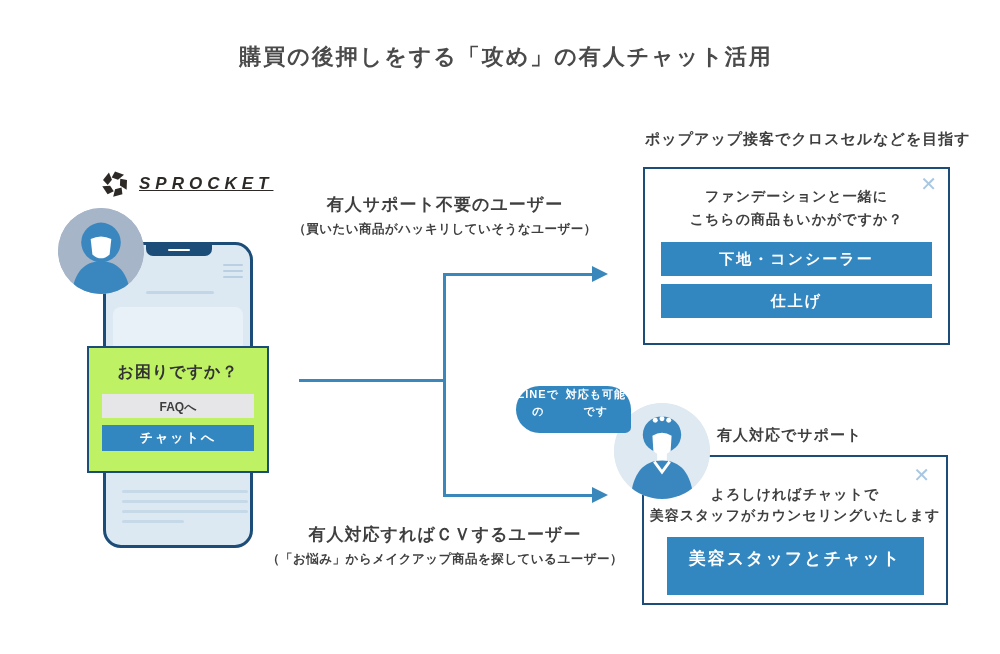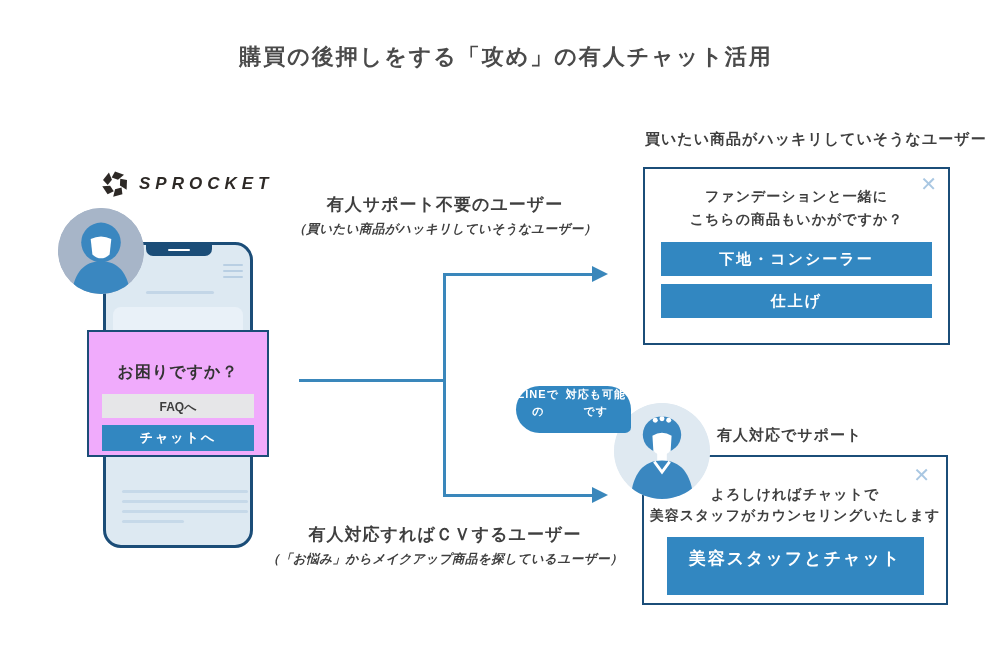--- a/index.html
+++ b/index.html
@@ -5,21 +5,21 @@
   * { margin:0; padding:0; box-sizing:border-box; }
   body { background:#ffffff; font-family:"Liberation Sans","DejaVu Sans",sans-serif; }
   .canvas { position:relative; width:1000px; height:654px; background:#ffffff; overflow:hidden; }
 
   .page-title { position:absolute; top:42px; left:6px; width:100%; text-align:center;
     font-size:22px; font-weight:bold; color:#4a4a4a; letter-spacing:2px; }
 
   
   .logo { position:absolute; left:100px; top:169px; display:flex; align-items:center; gap:9px; }
   .logo-icon svg { display:block; }
-  .logo-text { font-size:17px; font-weight:bold; font-style:italic; letter-spacing:5px; color:#2d2926; }
+  .logo-text { font-size:17px; font-weight:bold; font-style:italic; letter-spacing:5px; color:#2d2926;text-decoration:underline; }
 
   
   .phone { position:absolute; left:103px; top:242px; width:150px; height:306px;
     border:3px solid #1b4d78; border-radius:18px; background:#dde9f2; z-index:1; }
   .notch { position:absolute; left:40px; top:0; width:66px; height:11px; background:#1b4d78;
     border-radius:0 0 7px 7px; }
   .notch-speaker { position:absolute; left:22px; top:4px; width:22px; height:2px; background:#ffffff; border-radius:2px; }
   .hamburger { position:absolute; right:7px; top:19px; width:20px; }
   .hamburger span { display:block; height:2px; background:#b9cfe3; margin-bottom:4px; border-radius:1px; }
   .screen-line { position:absolute; left:40px; top:46px; width:68px; height:3px; background:#c3d6e7; border-radius:2px; }
@@ -27,22 +27,22 @@
     background:#e9f1f8; border-radius:8px; }
   .ph-lines { position:absolute; left:16px; top:245px; width:126px; }
   .ph-lines span { display:block; height:3px; background:#c6d9e9; border-radius:2px; margin-bottom:7px; }
   .ph-lines span:nth-child(4) { width:62px; }
 
   
   .avatar-customer { position:absolute; left:58px; top:208px; width:86px; height:86px;
     border-radius:50%; background:#a7b5c8; overflow:hidden; z-index:6; }
 
   
-  .phone-popup { position:absolute; left:87px; top:330px; width:182px; height:127px;
-    background:#f0abfc; border:2px solid #1b4d78; z-index:5; padding:30px 13px 0; }
+  .phone-popup { position:absolute; left:87px; top:346px; width:182px; height:127px;
+    background:#bef264; border:2px solid #1b4d78; z-index:5; padding:14px 13px 0; }
   .phone-popup-title { text-align:center; font-size:16px; font-weight:bold; color:#333333; letter-spacing:1px; }
   .btn-faq { margin-top:11px; height:24px; line-height:26px; text-align:center;
     background:#e6e6e8; color:#3d3d3d; font-size:12px; font-weight:bold; cursor:pointer; }
   .btn-chat { margin-top:7px; height:26px; line-height:26px; text-align:center;
     background:#3287c1; color:#ffffff; font-size:13px; font-weight:bold; letter-spacing:2px; cursor:pointer; }
 
   
   .conn { position:absolute; background:#3a87bb; }
   .conn-main   { left:299px; top:379px; width:146px; height:3px; }
   .conn-v      { left:443px; top:273px; width:3px;  height:224px; }
@@ -51,21 +51,21 @@
   .arrowhead { position:absolute; width:0; height:0;
     border-top:8px solid transparent; border-bottom:8px solid transparent; border-left:16px solid #3a87bb; }
   .arrowhead.top    { left:592px; top:266px; }
   .arrowhead.bottom { left:592px; top:487px; }
 
   
   .branch { position:absolute; text-align:center; color:#3f3f3f; }
   .branch-top { left:275px; top:193px; width:340px; }
   .branch-bottom { left:265px; top:523px; width:360px; }
   .branch-label { font-size:17px; font-weight:bold; letter-spacing:1px; }
-  .branch-sub { font-size:12.5px; font-weight:bold; margin-top:5px; letter-spacing:0.5px;font-style:italic; }
+  .branch-sub { font-size:12.5px; font-weight:bold; margin-top:5px; letter-spacing:0.5px; }
 
   
   .crosssell-heading { position:absolute; left:645px; top:130px; font-size:15px;
     font-weight:bold; color:#3f3f3f; letter-spacing:1px; }
   .popup-box { position:absolute; background:#ffffff; border:2px solid #1b4d78; }
   .popup-top { left:643px; top:167px; width:307px; height:178px; }
   .popup-close { position:absolute; right:11px; top:5px; font-size:20px; font-weight:bold;
     color:#a9c7e2; line-height:1; cursor:pointer; }
   .popup-text { margin-top:16px; text-align:center; font-size:14px; font-weight:bold;
     color:#3f3f3f; line-height:1.65; letter-spacing:1px; }
@@ -153,21 +153,21 @@
 
   <div class="branch branch-top">
     <div class="branch-label">有人サポート不要のユーザー</div>
     <div class="branch-sub">（買いたい商品がハッキリしていそうなユーザー）</div>
   </div>
   <div class="branch branch-bottom">
     <div class="branch-label">有人対応すればＣＶするユーザー</div>
     <div class="branch-sub">（「お悩み」からメイクアップ商品を探しているユーザー）</div>
   </div>
 
-  <div class="crosssell-heading">買いたい商品がハッキリしていそうなユーザー</div>
+  <div class="crosssell-heading">ポップアップ接客でクロスセルなどを目指す</div>
   <div class="popup-box popup-top">
     <span class="popup-close">✕</span>
     <div class="popup-text">
       <div>ファンデーションと一緒に</div>
       <div>こちらの商品もいかがですか？</div>
     </div>
     <div class="popup-btn first">下地・コンシーラー</div>
     <div class="popup-btn second">仕上げ</div>
   </div>
 

